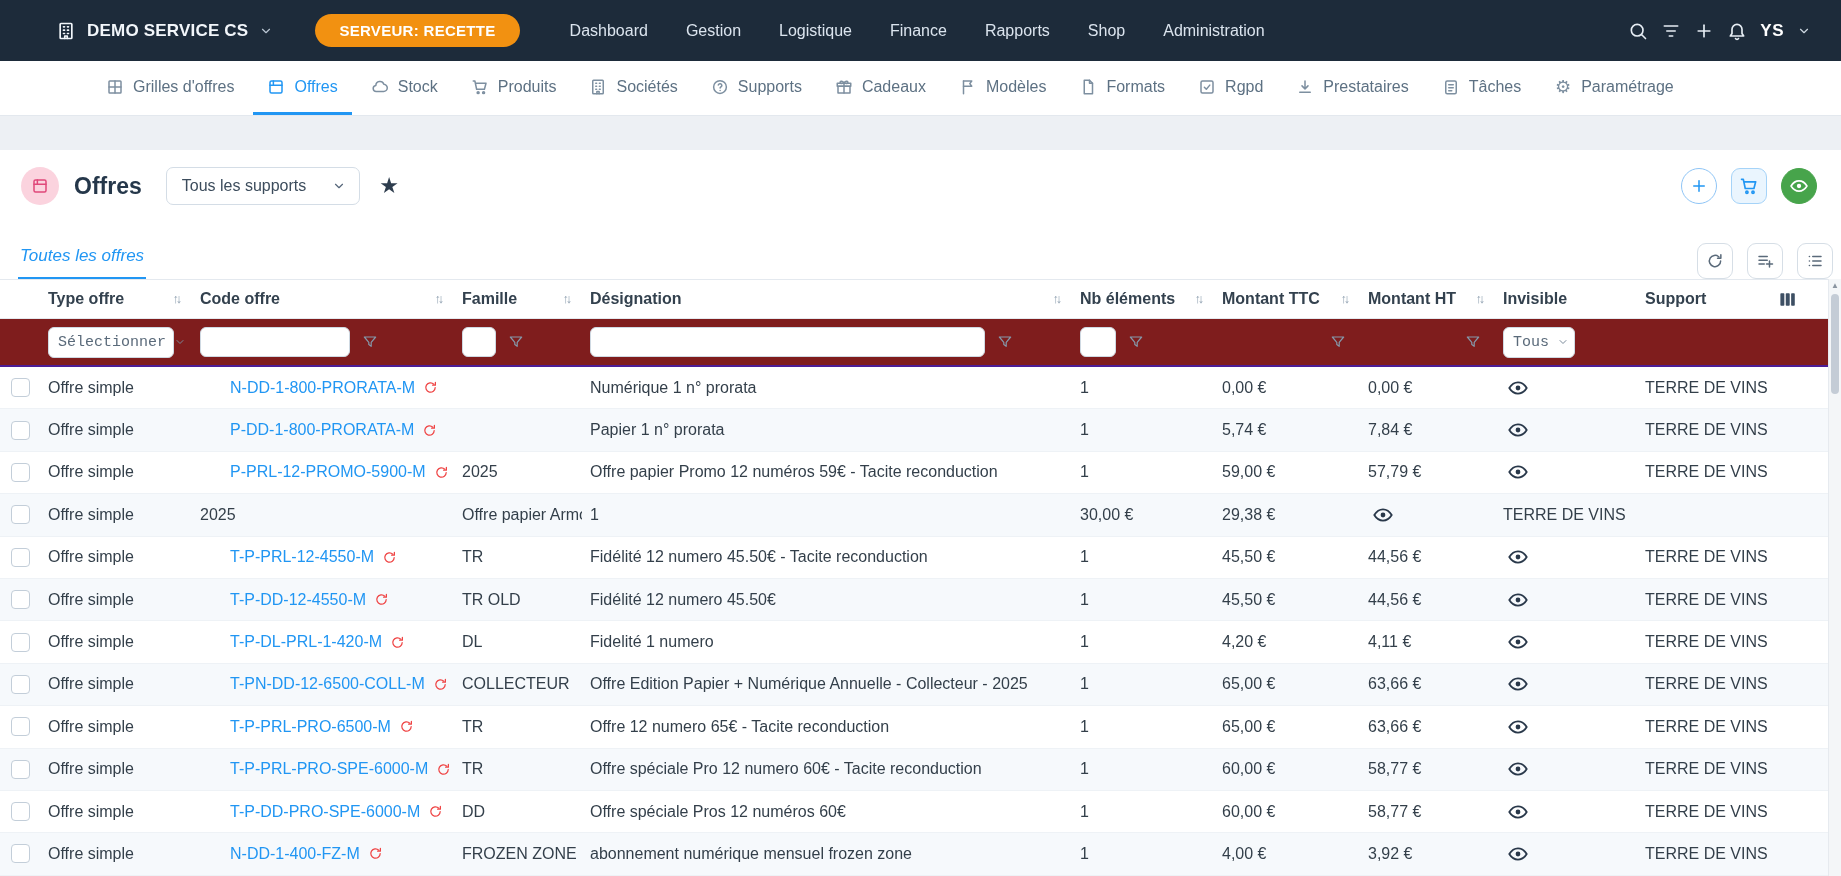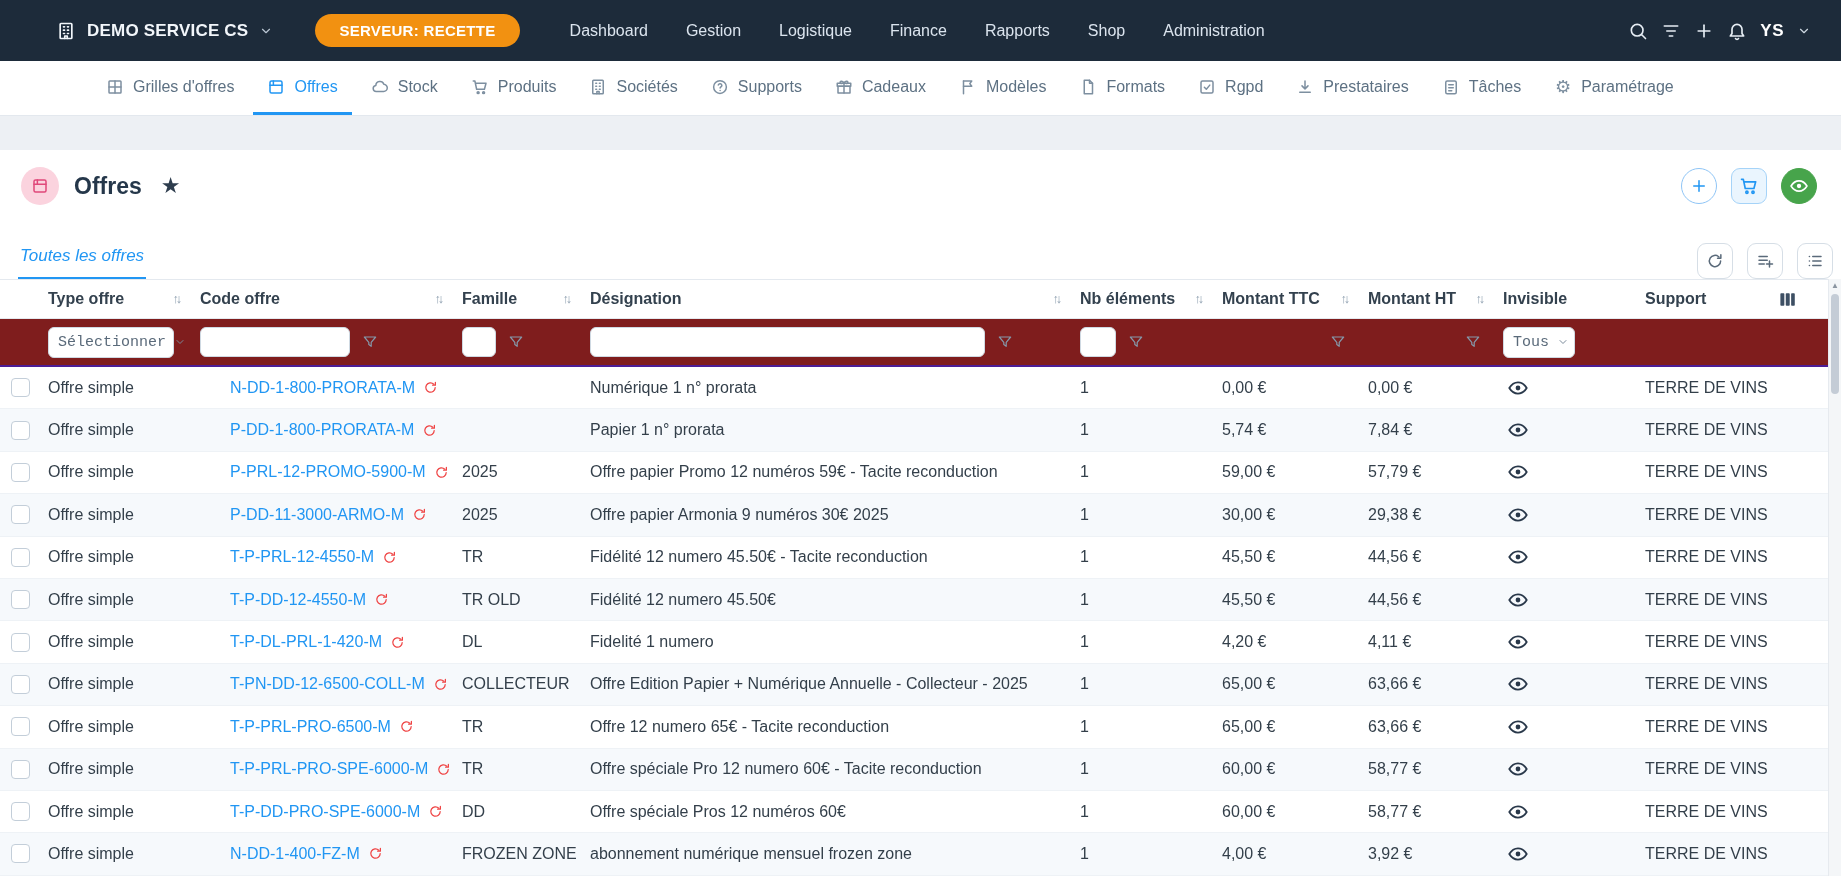--- a/index.html
+++ b/index.html
@@ -326,20 +326,28 @@
   <div class="page-head">
     <span class="title-icon">
       <span class="ic">
           <svg viewBox="0 0 24 24" fill="none" stroke="currentColor" stroke-width="2" stroke-linecap="round" stroke-linejoin="round">
             <rect x="4" y="4" width="16" height="16" rx="2"></rect>
             <path d="M4 9.5h16M8.5 4v5.5"></path>
           </svg>
         </span>
     </span>
     <h1 class="page-title">Offres</h1>
+    <div class="support-select">
+      <span>Tous les supports</span>
+      <span class="ic ic14 dim2">
+          <svg viewBox="0 0 24 24" fill="none" stroke="currentColor" stroke-width="2" stroke-linecap="round" stroke-linejoin="round">
+            <path d="M6 9l6 6 6-6"></path>
+          </svg>
+        </span>
+    </div>
     <span class="star">★</span>
     <div class="head-actions">
       <button class="btn-circle btn-add">
         <span class="ic ic18">
             <svg viewBox="0 0 24 24" fill="none" stroke="currentColor" stroke-width="2" stroke-linecap="round" stroke-linejoin="round">
               <line x1="12" y1="5" x2="12" y2="19"></line>
               <line x1="5" y1="12" x2="19" y2="12"></line>
             </svg>
           </span>
       </button>
@@ -598,29 +606,20 @@
               </svg>
             </span>
     </div>
     <div class="cell">TERRE DE VINS</div>
   </div>
         <div class="trow drow alt">
     <div class="cell c-check">
       <span class="checkbox"></span>
     </div>
     <div class="cell">Offre simple</div>
-    <div class="cell">
-      <a class="code-link">P-DD-11-3000-ARMO-M</a>
-      <span class="ic renew">
-              <svg viewBox="0 0 24 24" fill="none" stroke="currentColor" stroke-width="2" stroke-linecap="round" stroke-linejoin="round">
-                <path d="M19.5 12a7.5 7.5 0 1 1-2.2-5.3"></path>
-                <path d="M19.8 3.8v4.4h-4.4"></path>
-              </svg>
-            </span>
-    </div>
     <div class="cell">2025</div>
     <div class="cell">Offre papier Armonia 9 numéros 30€ 2025</div>
     <div class="cell">1</div>
     <div class="cell">30,00 €</div>
     <div class="cell">29,38 €</div>
     <div class="cell">
       <span class="ic eye-dark">
               <svg viewBox="0 0 24 24" fill="none" stroke="currentColor" stroke-width="2" stroke-linecap="round" stroke-linejoin="round">
                 <path d="M2.5 12S6.2 5.9 12 5.9 21.5 12 21.5 12 17.8 18.1 12 18.1 2.5 12 2.5 12z"></path>
                 <circle cx="12" cy="12" r="2.6" fill="currentColor" stroke="none"></circle>

